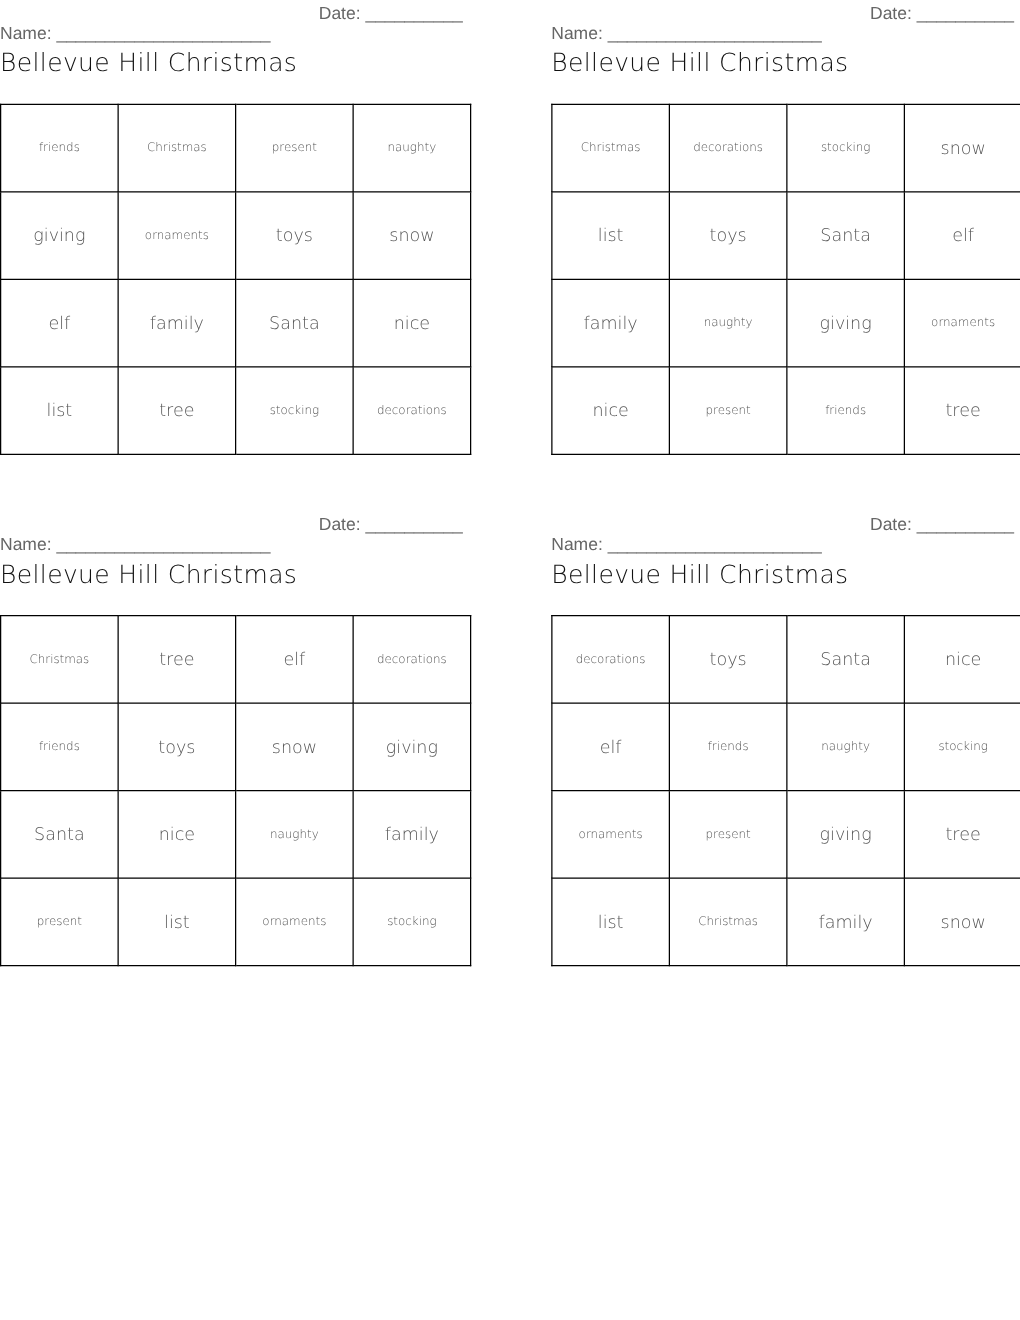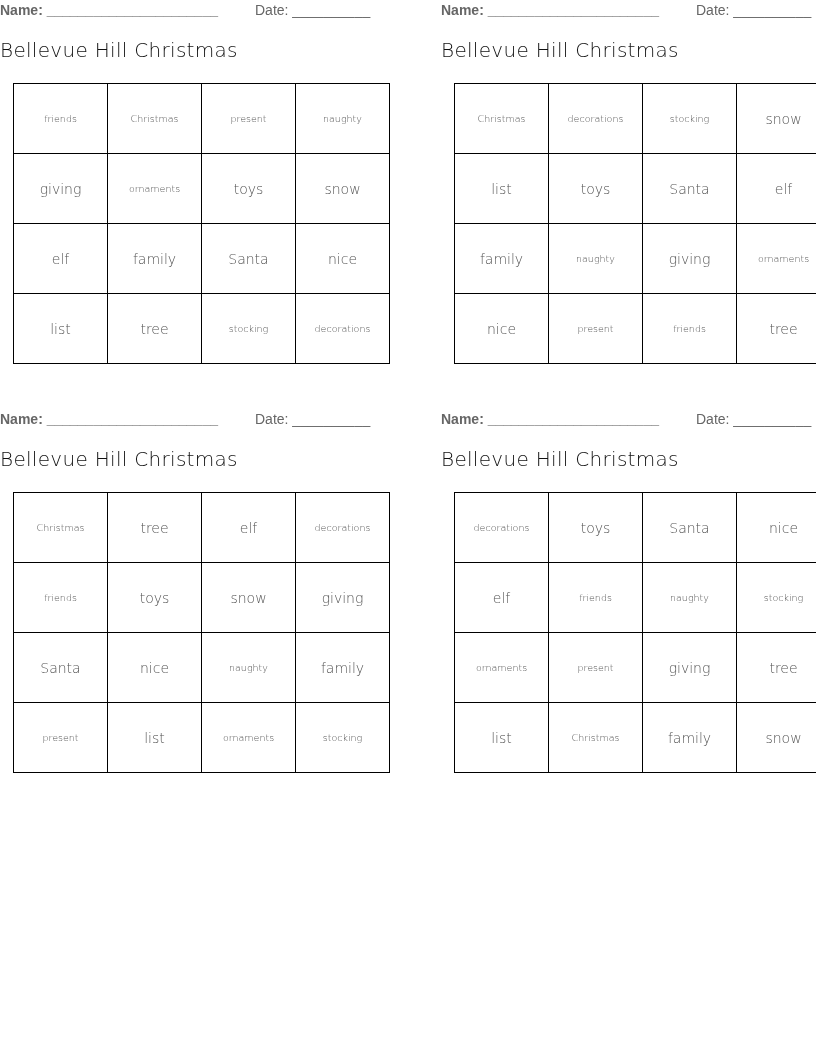--- a/index.html
+++ b/index.html
@@ -1,22 +1,22 @@
 <!DOCTYPE html>
 <html><head>
 <meta charset="utf-8">
 <style>
   html, body { margin:0; padding:0; background:#ffffff; }
   body { width:816px; height:1056px; position:relative; overflow:hidden; }
   .card { position:absolute; width:376px; }
   .hdr { position:absolute; left:0; top:2px; width:376px; height:18px; font-family:"Liberation Sans", sans-serif; font-size:14px; color:#666; }
-  .hdr .name { position:absolute; left:0; top:0; white-space:nowrap;font-weight:bold; }
+  .hdr .name { position:absolute; left:0; top:16px; white-space:nowrap; }
   .hdr .date { position:absolute; left:255px; top:0; white-space:nowrap; }
   .title { position:absolute; left:0; top:38px; width:376px; font-family:"DejaVu Sans", sans-serif; font-size:20px; font-weight:300; color:#111; letter-spacing:0.3px; }
-  .grid { position:absolute; left:13px; top:83px; width:375px; height:280px; border-collapse:collapse; table-layout:fixed; }
+  .grid { position:absolute; left:0; top:83px; width:375px; height:280px; border-collapse:collapse; table-layout:fixed; }
   .grid td { border:1.5px solid #000; width:93px; height:69px; text-align:center; vertical-align:middle; font-family:"DejaVu Sans", sans-serif; color:#555; padding:0; font-weight:300; }
   .s { font-size:9.5px; }
   .l { font-size:14px; }
 </style>
 </head>
 <body>
 
 <div id="cards">
     <div class="card" style="left: 0px; top: 0px; height: 365px;">
       <div class="hdr">

